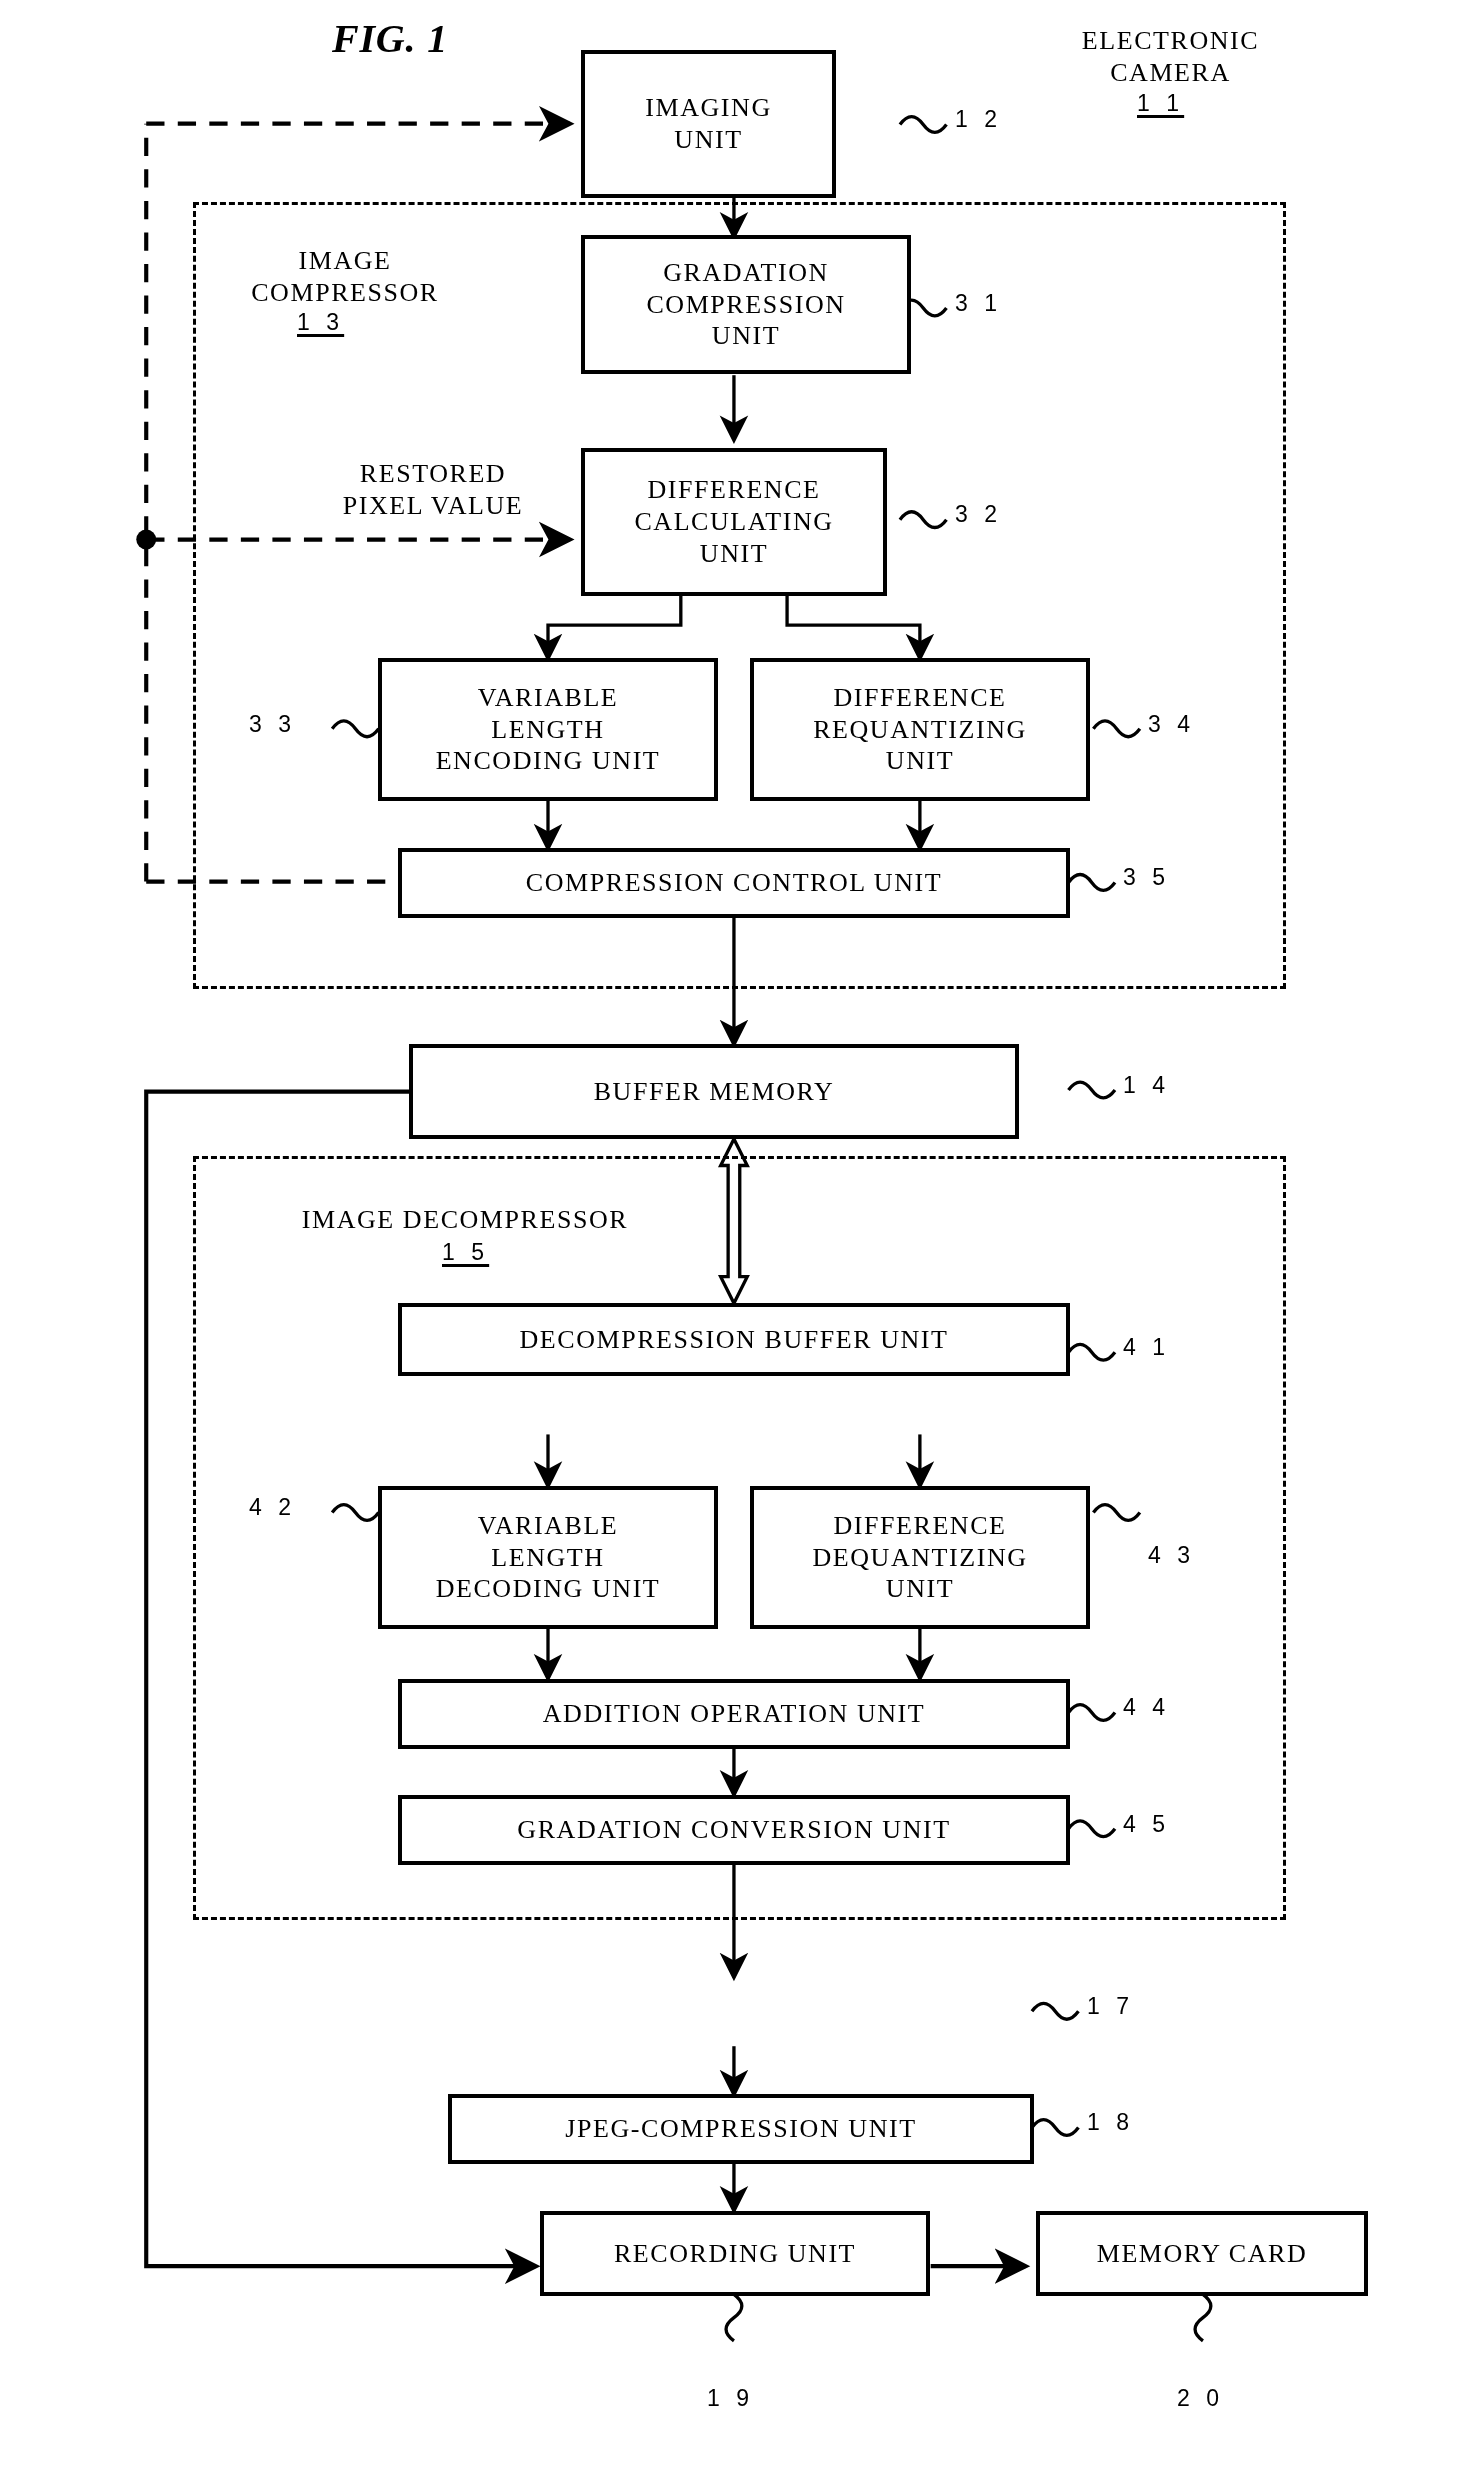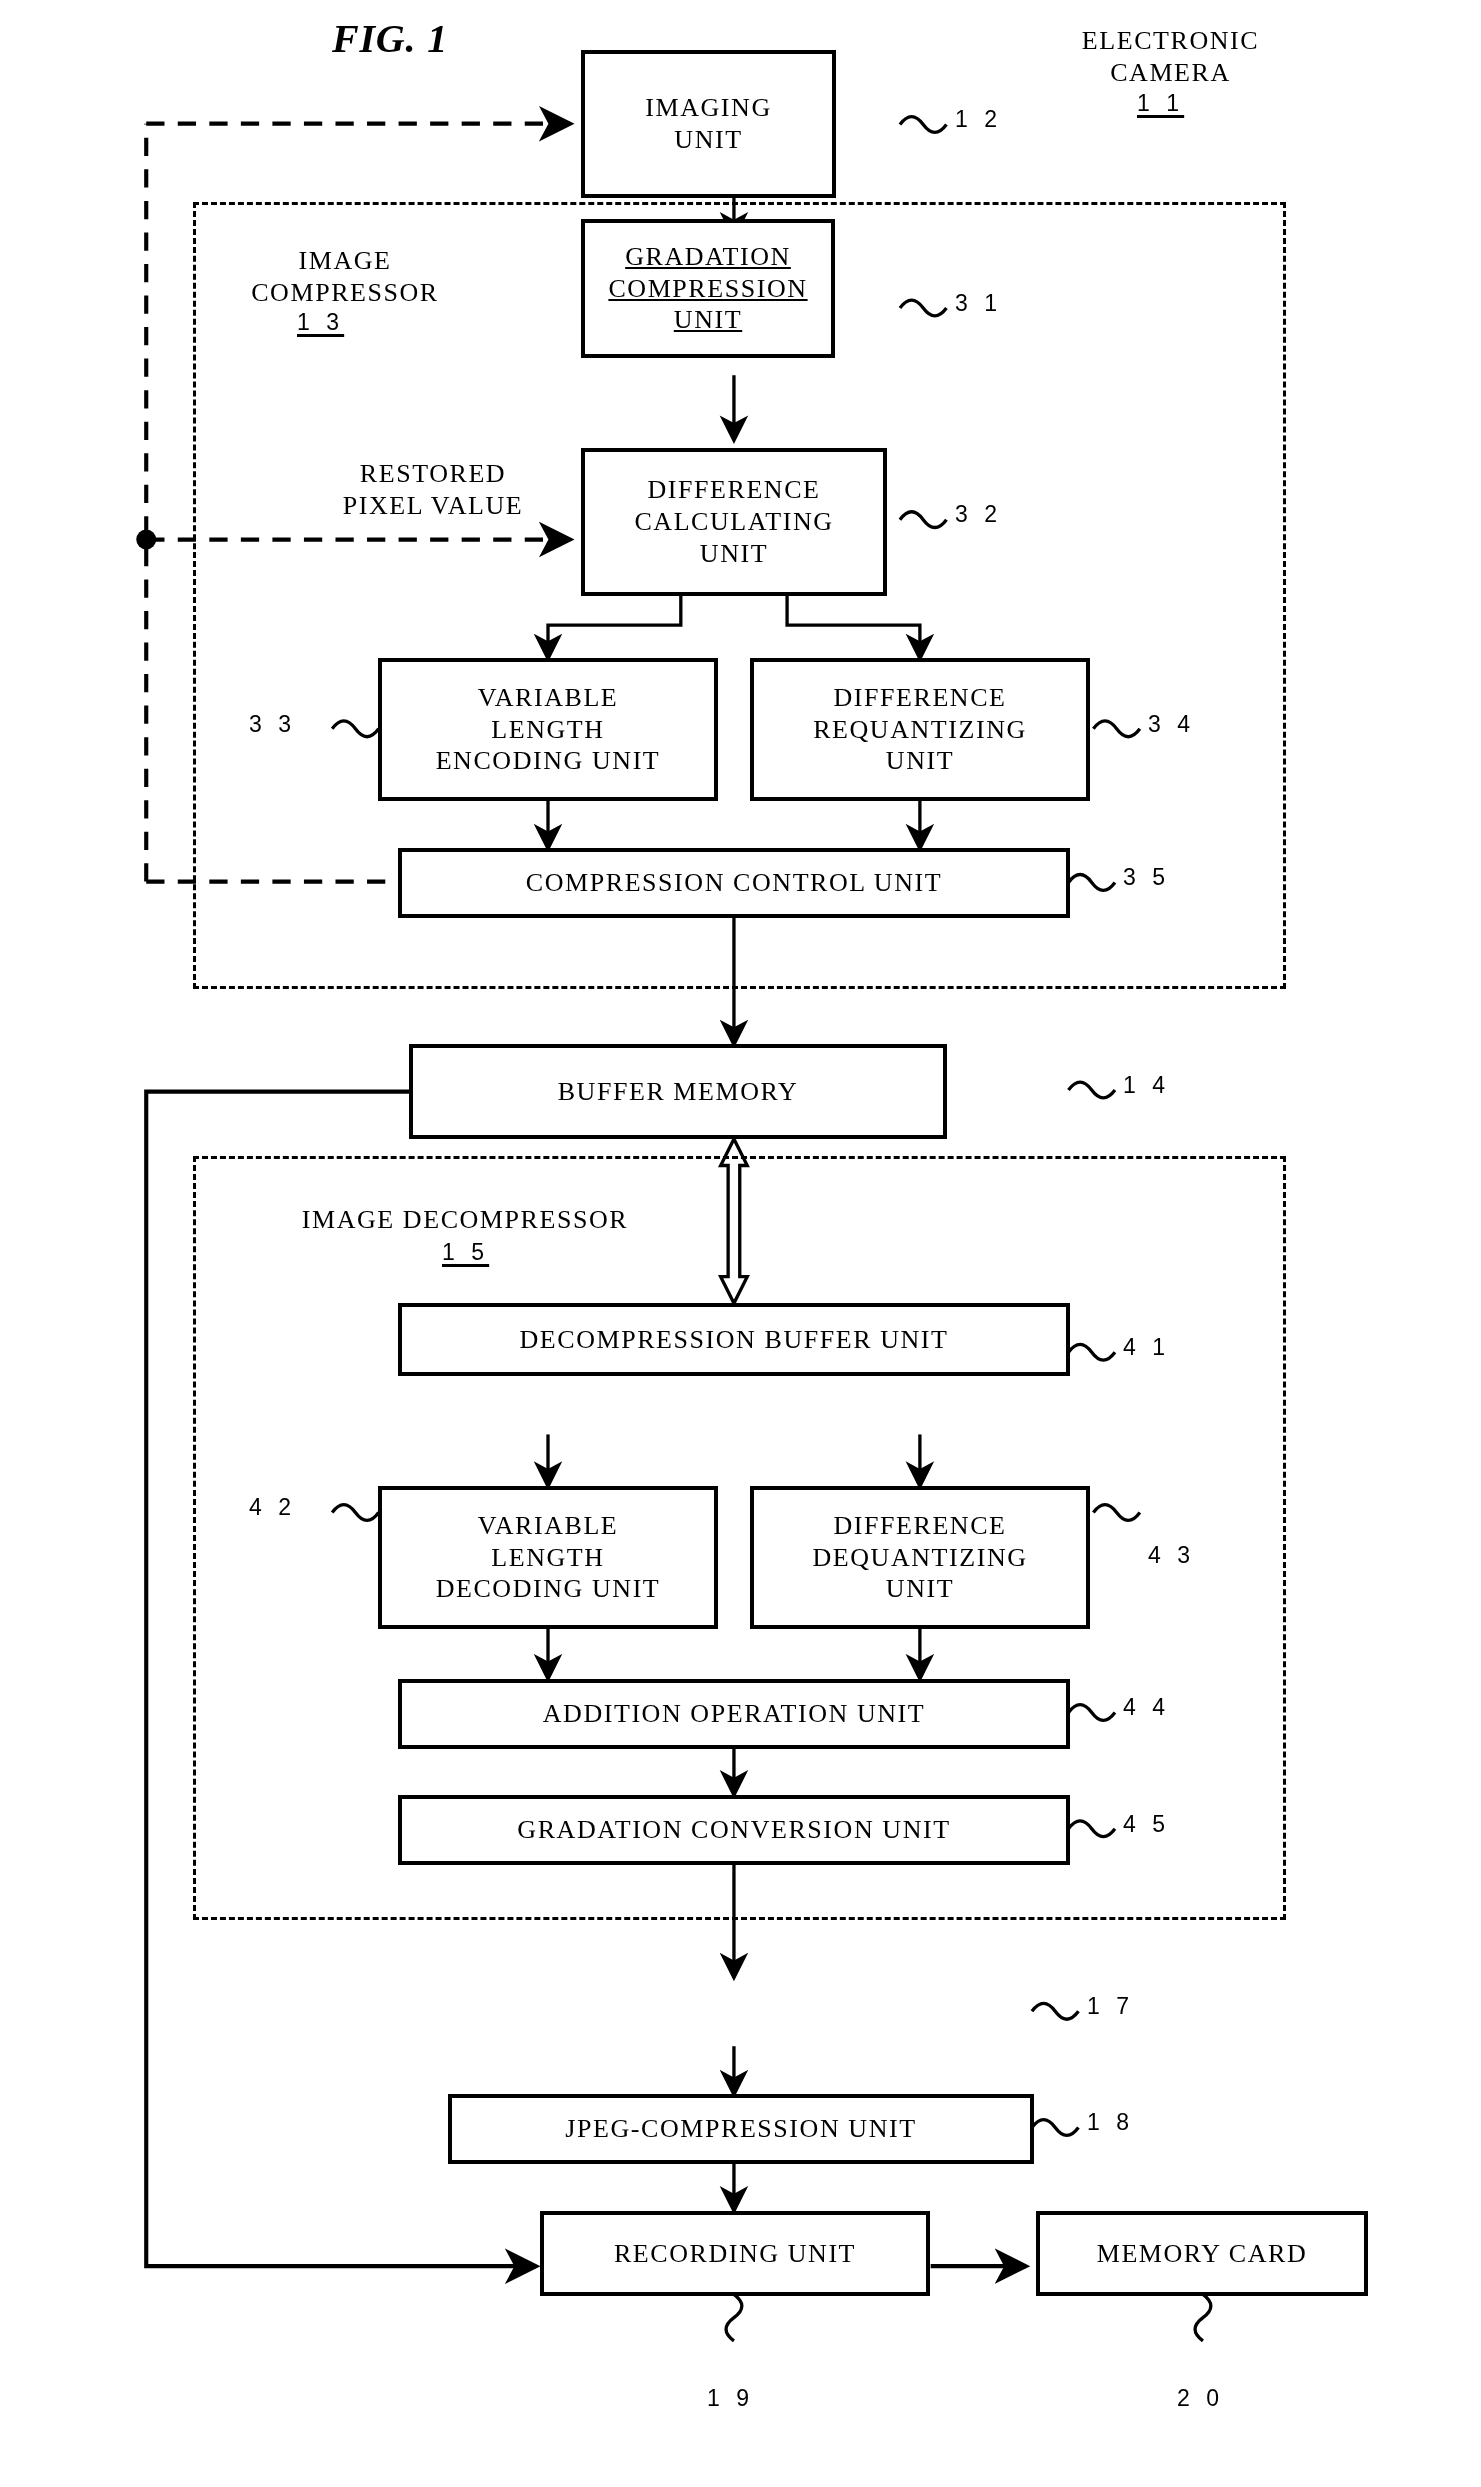--- a/index.html
+++ b/index.html
@@ -175,21 +175,21 @@
   <div class="lbl" style="left:249px; top:1204px; width:432px;">IMAGE DECOMPRESSOR</div>
   <div class="ref und" style="left:442px; top:1239px;">1 5</div>
 
   <div class="lbl" style="left:292px; top:458px; width:282px;">RESTORED<br>PIXEL VALUE</div>
 
   <div class="blk" style="left:581px; top:50px; width:255px; height:148px;">
     <span>IMAGING<br>UNIT</span>
   </div>
   <div class="ref" style="left:955px; top:106px;">1 2</div>
 
-  <div class="blk" style="left:581px; top:219px; width:254px; height:139px;text-decoration:underline;">
+  <div class="blk" style="left:581px; top:235px; width:330px; height:139px;">
     <span>GRADATION<br>COMPRESSION<br>UNIT</span>
   </div>
   <div class="ref" style="left:955px; top:290px;">3 1</div>
 
   <div class="blk" style="left:581px; top:448px; width:306px; height:148px;">
     <span>DIFFERENCE<br>CALCULATING<br>UNIT</span>
   </div>
   <div class="ref" style="left:955px; top:501px;">3 2</div>
 
   <div class="blk" style="left:378px; top:658px; width:340px; height:143px;">
@@ -200,21 +200,21 @@
   <div class="blk" style="left:750px; top:658px; width:340px; height:143px;">
     <span>DIFFERENCE<br>REQUANTIZING<br>UNIT</span>
   </div>
   <div class="ref" style="left:1148px; top:711px;">3 4</div>
 
   <div class="blk" style="left:398px; top:848px; width:672px; height:70px;">
     <span>COMPRESSION CONTROL UNIT</span>
   </div>
   <div class="ref" style="left:1123px; top:864px;">3 5</div>
 
-  <div class="blk" style="left:409px; top:1044px; width:538px; height:95px;text-align:right;">
+  <div class="blk" style="left:409px; top:1044px; width:610px; height:95px;text-align:right;">
     <span>BUFFER MEMORY</span>
   </div>
   <div class="ref" style="left:1123px; top:1072px;">1 4</div>
 
   <div class="blk" style="left:398px; top:1303px; width:672px; height:73px;">
     <span>DECOMPRESSION BUFFER UNIT</span>
   </div>
   <div class="ref" style="left:1123px; top:1334px;">4 1</div>
 
   <div class="blk" style="left:378px; top:1486px; width:340px; height:143px;">

